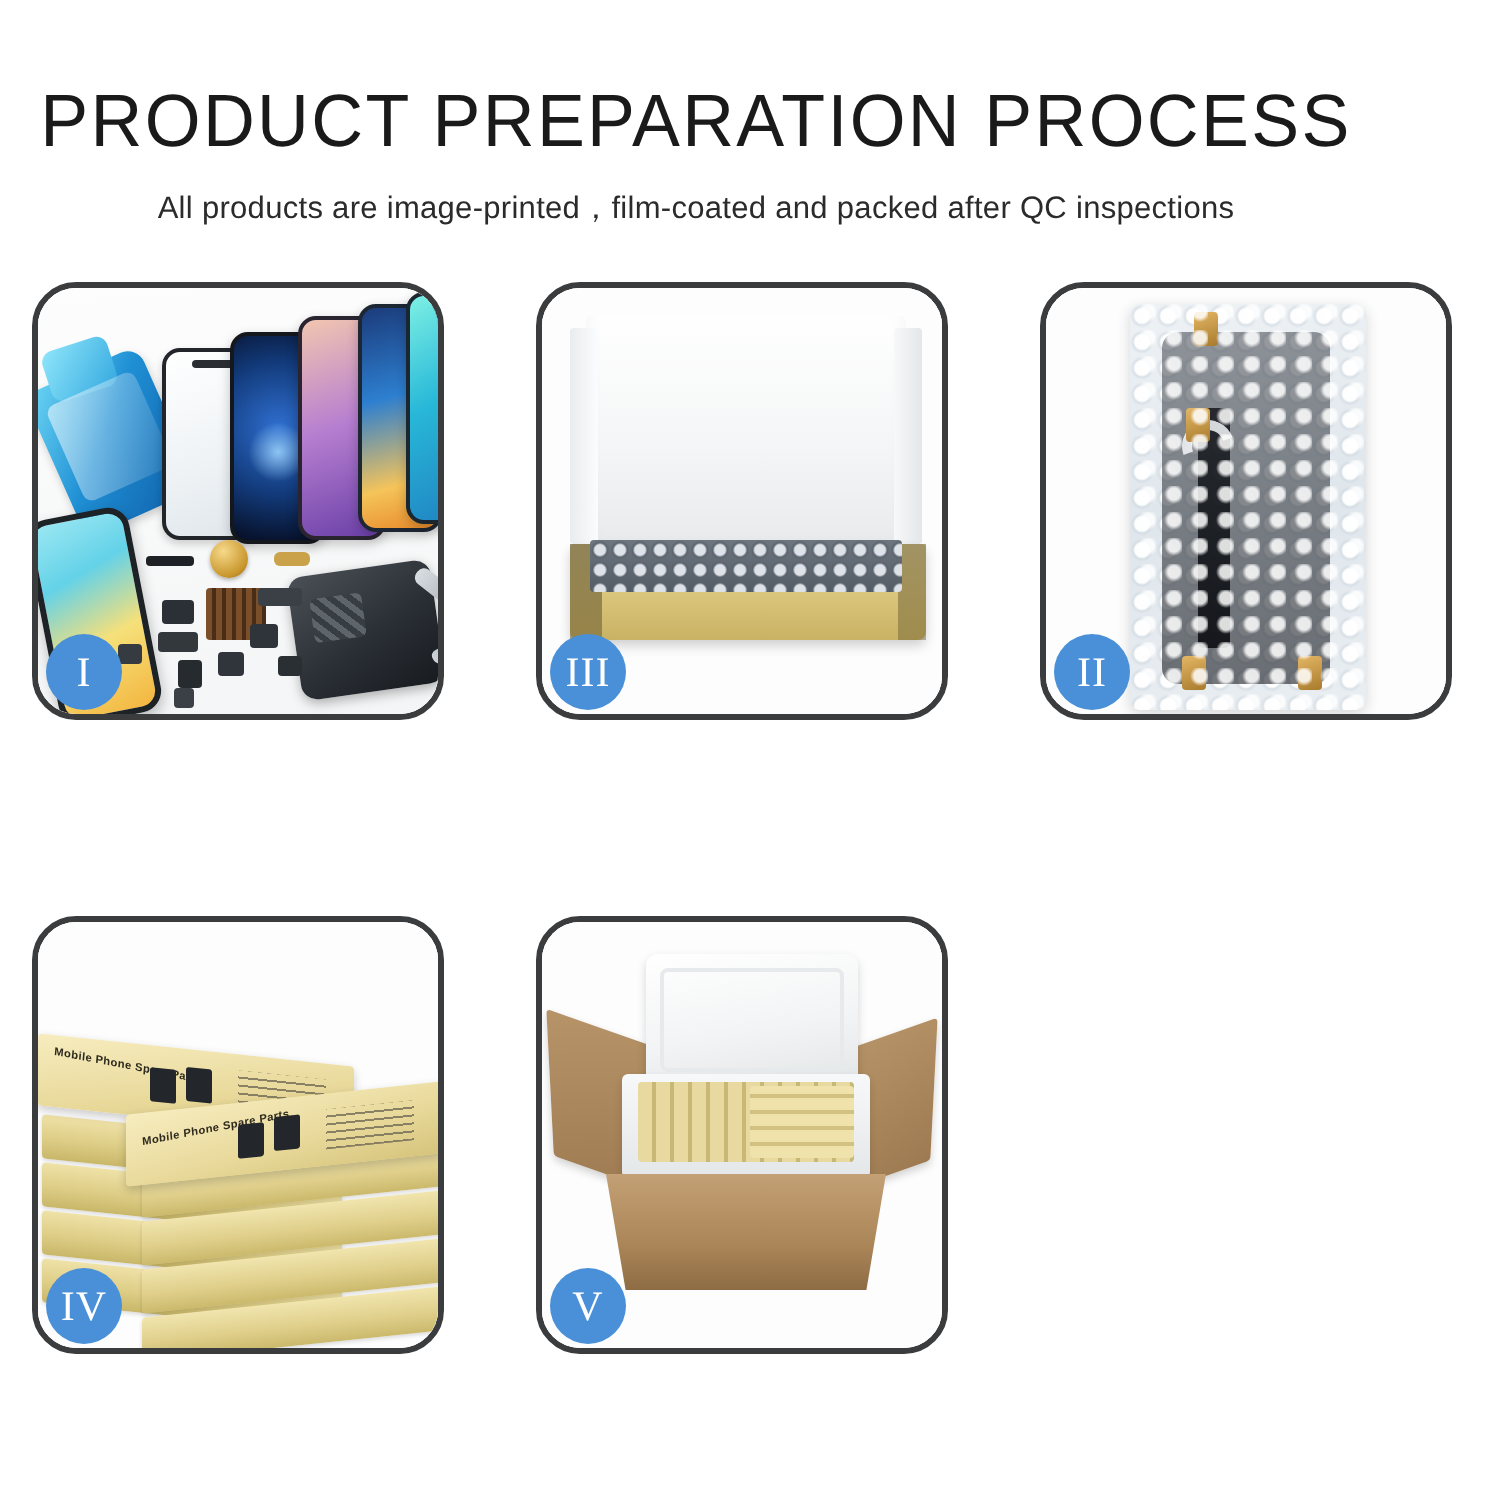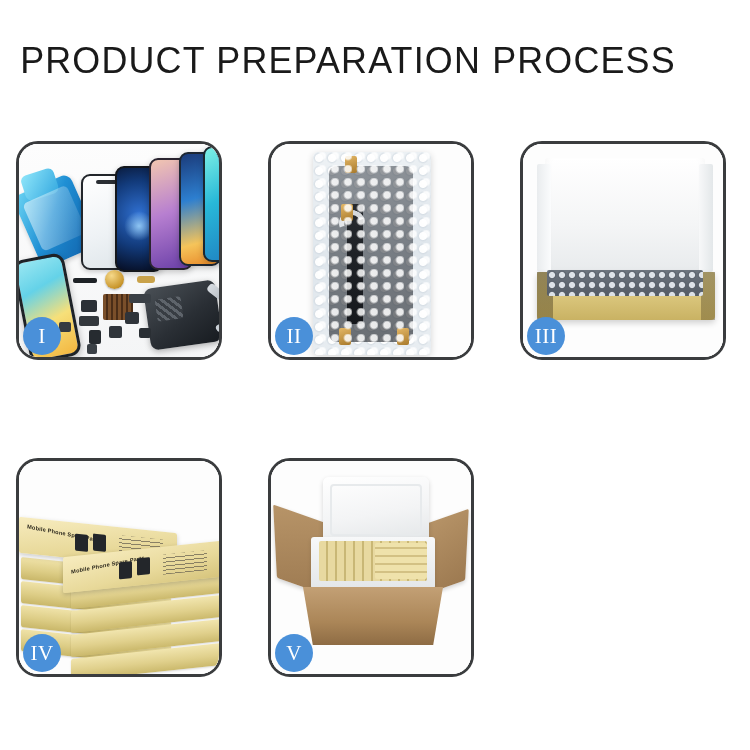--- a/index.html
+++ b/index.html
@@ -372,20 +372,21 @@
   .sc-tab2 {
     position:absolute; left:62px; top:150px; width:16px; height:18px;
     background:#8f6e47; opacity:.8; transform:skewY(22deg);
   }
 </style>
 </head>
 <body>
 
 <div class="header">
   <div class="main-title">PRODUCT PREPARATION PROCESS</div>
+  <div class="sub-title">All products are image-printed，film-coated and packed after QC inspections</div>
 </div>
 
 <div class="grid">
 
   <div class="panel">
     <div class="panel-inner">
       <div class="scene-parts">
         <div class="film-blue"></div>
         <div class="glass-front"></div>
         <div class="ph ph-1"></div>
@@ -409,49 +410,49 @@
         <div class="bit b11"></div>
         <div class="tool"></div>
         <div class="tool2"></div>
       </div>
     </div>
     <div class="badge">I</div>
   </div>
 
   <div class="panel">
     <div class="panel-inner">
+      <div class="scene-box3">
+        <div class="b3-lid"></div>
+        <div class="b3-tray"></div>
+        <div class="b3-wrap"></div>
+      </div>
+    </div>
+    <div class="badge">III</div>
+  </div>
+
+  <div class="panel">
+    <div class="panel-inner">
       <div class="scene-bubble">
         <div class="bubble-bag">
           <div class="screen-in"></div>
           <div class="flex-strip"></div>
           <div class="flex-curl"></div>
           <div class="gold-tab gt1"></div>
           <div class="gold-tab gt2"></div>
           <div class="gold-tab gt3"></div>
           <div class="gold-tab gt4"></div>
           <div class="bubble-overlay"></div>
         </div>
       </div>
     </div>
     <div class="badge">II</div>
   </div>
 
   <div class="panel">
     <div class="panel-inner">
-      <div class="scene-box3">
-        <div class="b3-lid"></div>
-        <div class="b3-tray"></div>
-        <div class="b3-wrap"></div>
-      </div>
-    </div>
-    <div class="badge">III</div>
-  </div>
-
-  <div class="panel">
-    <div class="panel-inner">
       <div class="scene-stack">
         <div class="stk stk-side s1"></div>
         <div class="stk stk-side s2"></div>
         <div class="stk stk-side s3"></div>
         <div class="stk stk-side s4"></div>
 
         <div class="stk stk-front f1"></div>
         <div class="stk stk-front f2"></div>
         <div class="stk stk-front f3"></div>
         <div class="stk stk-front f4"></div>

